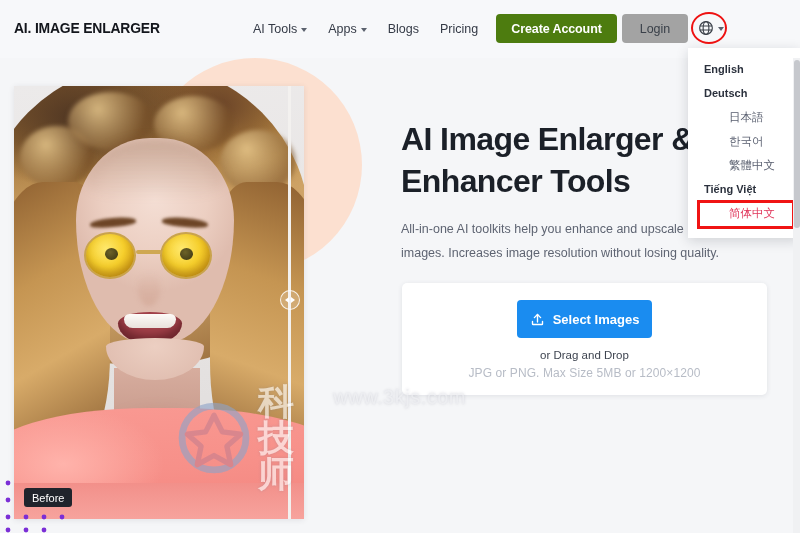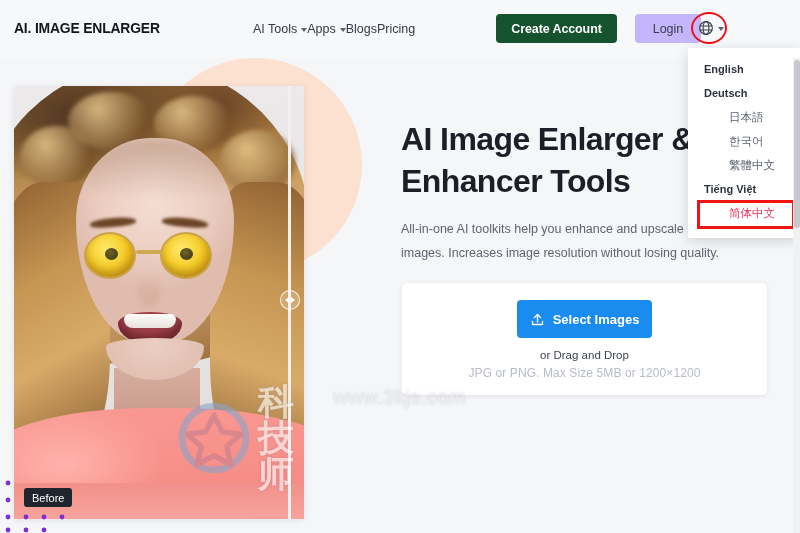--- a/index.html
+++ b/index.html
@@ -20,44 +20,44 @@
   }
   #logo {
     position: absolute; left: 14px; top: 20px;
     font-size: 14.5px; font-weight: 700; letter-spacing: -0.2px;
     color: #13161c;
     font-family: "Liberation Sans", sans-serif;
     transform: scaleX(0.96);
     transform-origin: left center;
     white-space: nowrap;
   }
-  #nav { position: absolute; left: 253px; top: 22px; display: flex; align-items: center; }
+  #nav { position: absolute; left: 253px; top: 22px; display: flex; gap: 21px; align-items: center; }
   .nav-item {
     display: flex; align-items: center; gap: 4px;
     font-size: 12.5px; color: #343a46; font-weight: 400;
     cursor: pointer; white-space: nowrap;
   }
   .caret-sm {
     width: 0; height: 0; margin-top: 2px;
     border-left: 3.2px solid transparent;
     border-right: 3.2px solid transparent;
     border-top: 4px solid #5b616e;
   }
   #btn-create {
     position: absolute; left: 496px; top: 14px;
     width: 121px; height: 29px;
-    background: #14532d; border-radius: 4px;
+    background: #4d7c0f; border-radius: 4px;
     color: #fff; font-size: 12.5px; font-weight: 700;
     display: flex; align-items: center; justify-content: center;
     cursor: pointer; border: none; letter-spacing: -0.1px;
   }
   #btn-login {
-    position: absolute; left: 635px; top: 14px;
+    position: absolute; left: 622px; top: 14px;
     width: 66px; height: 29px;
-    background: #c4b5fd; border-radius: 4px;
+    background: #a3a3a3; border-radius: 4px;
     color: #3a4049; font-size: 12.5px;
     display: flex; align-items: center; justify-content: center;
     cursor: pointer; border: none;
   }
   #lang-toggle {
     position: absolute; left: 698px; top: 20px;
     display: flex; align-items: center; gap: 4px; cursor: pointer;
   }
   #globe-icon { width: 16px; height: 16px; display: block; }
 

